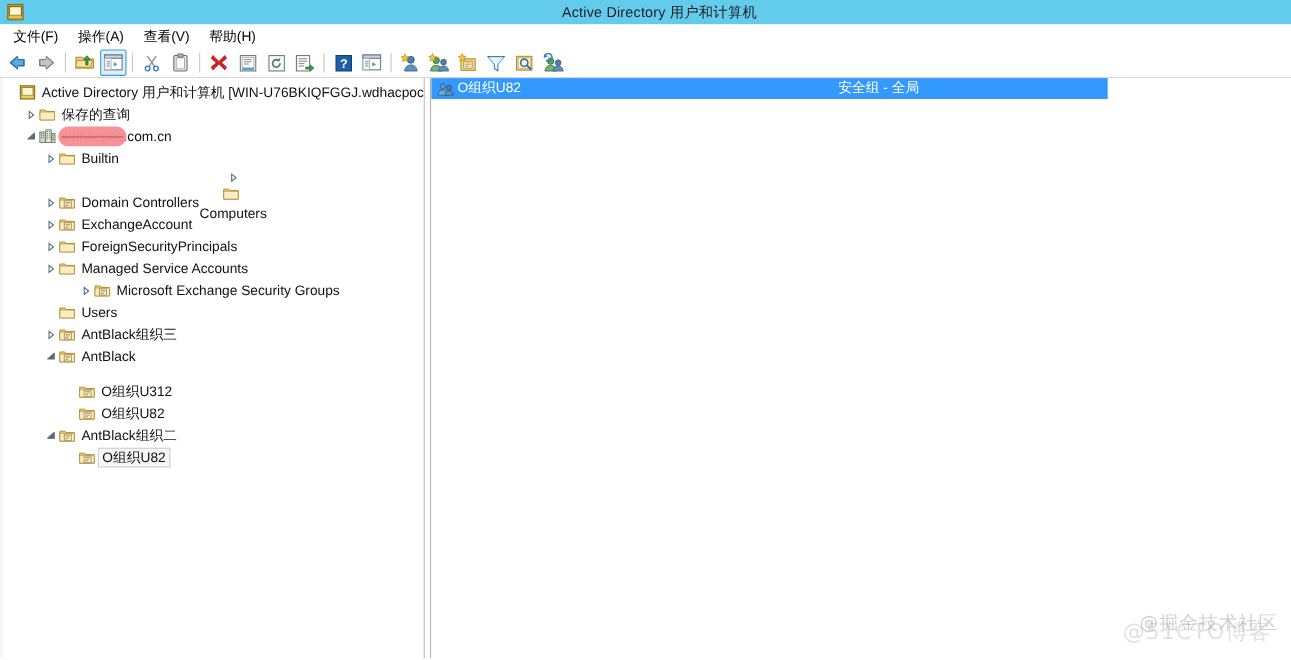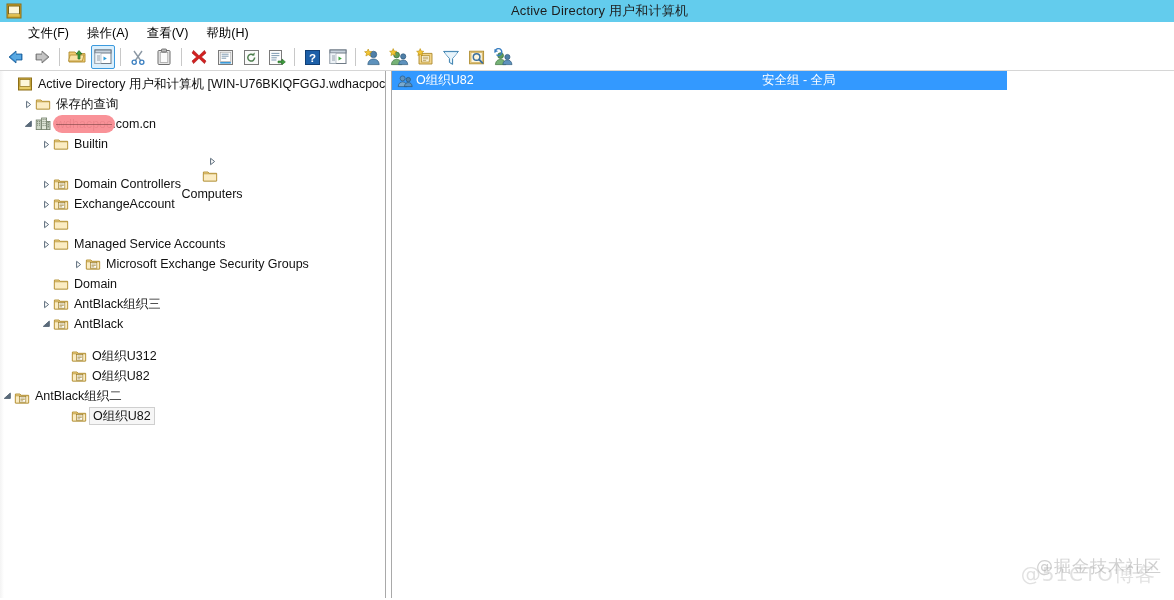--- a/index.html
+++ b/index.html
@@ -45,21 +45,20 @@
   }
 
   
   .menubar {
     height: 22px;
     background: #ffffff;
     display: flex;
     align-items: center;
     padding-left: 6px;
     border-bottom: 0px;
-    margin-left: 16px;
   }
   .menu-item {
     font-size: 12.5px;
     color: #000;
     padding: 2px 12px 2px 6px;
     white-space: nowrap;
     line-height: 18px;
   }
 
   
@@ -540,20 +539,21 @@
         <div class="tree-row" style="padding-left: 39px;">
           <span class="expander">
             <svg width="9" height="9" viewBox="0 0 9 9">
               <path d="M2.6 1.3 L6.6 4.5 L2.6 7.7 Z" fill="none" stroke="#5b6b7a" stroke-width="1"></path>
             </svg>
           </span>
           <span class="ico"><svg width="16" height="16" viewBox="0 0 16 16">
               <path d="M1.4 4 h4.6 l1.1 1.3 H14.6 V13 H1.4 Z" fill="#f3d791" stroke="#b08c2e" stroke-width="0.9"></path>
               <path d="M1.4 5.8 H14.6 V13 H1.4 Z" fill="#fbecc3" stroke="#b08c2e" stroke-width="0.7"></path>
             </svg></span>
+          <span class="lbl">ForeignSecurityPrincipals</span>
         </div>
         <div class="tree-row" style="padding-left: 39px;">
           <span class="expander">
             <svg width="9" height="9" viewBox="0 0 9 9">
               <path d="M2.6 1.3 L6.6 4.5 L2.6 7.7 Z" fill="none" stroke="#5b6b7a" stroke-width="1"></path>
             </svg>
           </span>
           <span class="ico"><svg width="16" height="16" viewBox="0 0 16 16">
               <path d="M1.4 4 h4.6 l1.1 1.3 H14.6 V13 H1.4 Z" fill="#f3d791" stroke="#b08c2e" stroke-width="0.9"></path>
               <path d="M1.4 5.8 H14.6 V13 H1.4 Z" fill="#fbecc3" stroke="#b08c2e" stroke-width="0.7"></path>
@@ -573,21 +573,21 @@
               <path d="M6.4 8 h4.4 M6.4 9.4 h4.4 M6.4 10.8 h2.8" stroke="#a08430" stroke-width="0.7"></path>
             </svg></span>
           <span class="lbl">Microsoft Exchange Security Groups</span>
         </div>
         <div class="tree-row" style="padding-left: 39px;">
           <span class="expander"></span>
           <span class="ico"><svg width="16" height="16" viewBox="0 0 16 16">
               <path d="M1.4 4 h4.6 l1.1 1.3 H14.6 V13 H1.4 Z" fill="#f3d791" stroke="#b08c2e" stroke-width="0.9"></path>
               <path d="M1.4 5.8 H14.6 V13 H1.4 Z" fill="#fbecc3" stroke="#b08c2e" stroke-width="0.7"></path>
             </svg></span>
-          <span class="lbl">Domain</span>
+          <span class="lbl">Users</span>
         </div>
         <div class="tree-row" style="padding-left: 39px;">
           <span class="expander">
             <svg width="9" height="9" viewBox="0 0 9 9">
               <path d="M2.6 1.3 L6.6 4.5 L2.6 7.7 Z" fill="none" stroke="#5b6b7a" stroke-width="1"></path>
             </svg>
           </span>
           <span class="ico"><svg width="16" height="16" viewBox="0 0 16 16">
               <path d="M1.4 4 h4.6 l1.1 1.3 H14.6 V13 H1.4 Z" fill="#f3d791" stroke="#b08c2e" stroke-width="0.9"></path>
               <path d="M1.4 5.8 H14.6 V13 H1.4 Z" fill="#fbecc3" stroke="#b08c2e" stroke-width="0.7"></path>
@@ -623,21 +623,21 @@
         <div class="tree-row" style="padding-left: 57px;">
           <span class="expander"></span>
           <span class="ico"><svg width="16" height="16" viewBox="0 0 16 16">
               <path d="M1.4 4 h4.6 l1.1 1.3 H14.6 V13 H1.4 Z" fill="#f3d791" stroke="#b08c2e" stroke-width="0.9"></path>
               <path d="M1.4 5.8 H14.6 V13 H1.4 Z" fill="#fbecc3" stroke="#b08c2e" stroke-width="0.7"></path>
               <rect x="5.4" y="6.6" width="6.4" height="5.6" fill="#ffffff" stroke="#9c7d28" stroke-width="0.7"></rect>
               <path d="M6.4 8 h4.4 M6.4 9.4 h4.4 M6.4 10.8 h2.8" stroke="#a08430" stroke-width="0.7"></path>
             </svg></span>
           <span class="lbl">O组织U82</span>
         </div>
-        <div class="tree-row" style=" align-items: flex-end;">
+        <div class="tree-row" style="padding-left: 39px;">
           <span class="expander">
             <svg width="9" height="9" viewBox="0 0 9 9">
               <path d="M1.3 6.4 L7.3 6.4 L7.3 1.1 Z" fill="#5b6b7a" stroke="#5b6b7a" stroke-width="1" stroke-linejoin="round"></path>
             </svg>
           </span>
           <span class="ico"><svg width="16" height="16" viewBox="0 0 16 16">
               <path d="M1.4 4 h4.6 l1.1 1.3 H14.6 V13 H1.4 Z" fill="#f3d791" stroke="#b08c2e" stroke-width="0.9"></path>
               <path d="M1.4 5.8 H14.6 V13 H1.4 Z" fill="#fbecc3" stroke="#b08c2e" stroke-width="0.7"></path>
               <rect x="5.4" y="6.6" width="6.4" height="5.6" fill="#ffffff" stroke="#9c7d28" stroke-width="0.7"></rect>
               <path d="M6.4 8 h4.4 M6.4 9.4 h4.4 M6.4 10.8 h2.8" stroke="#a08430" stroke-width="0.7"></path>

